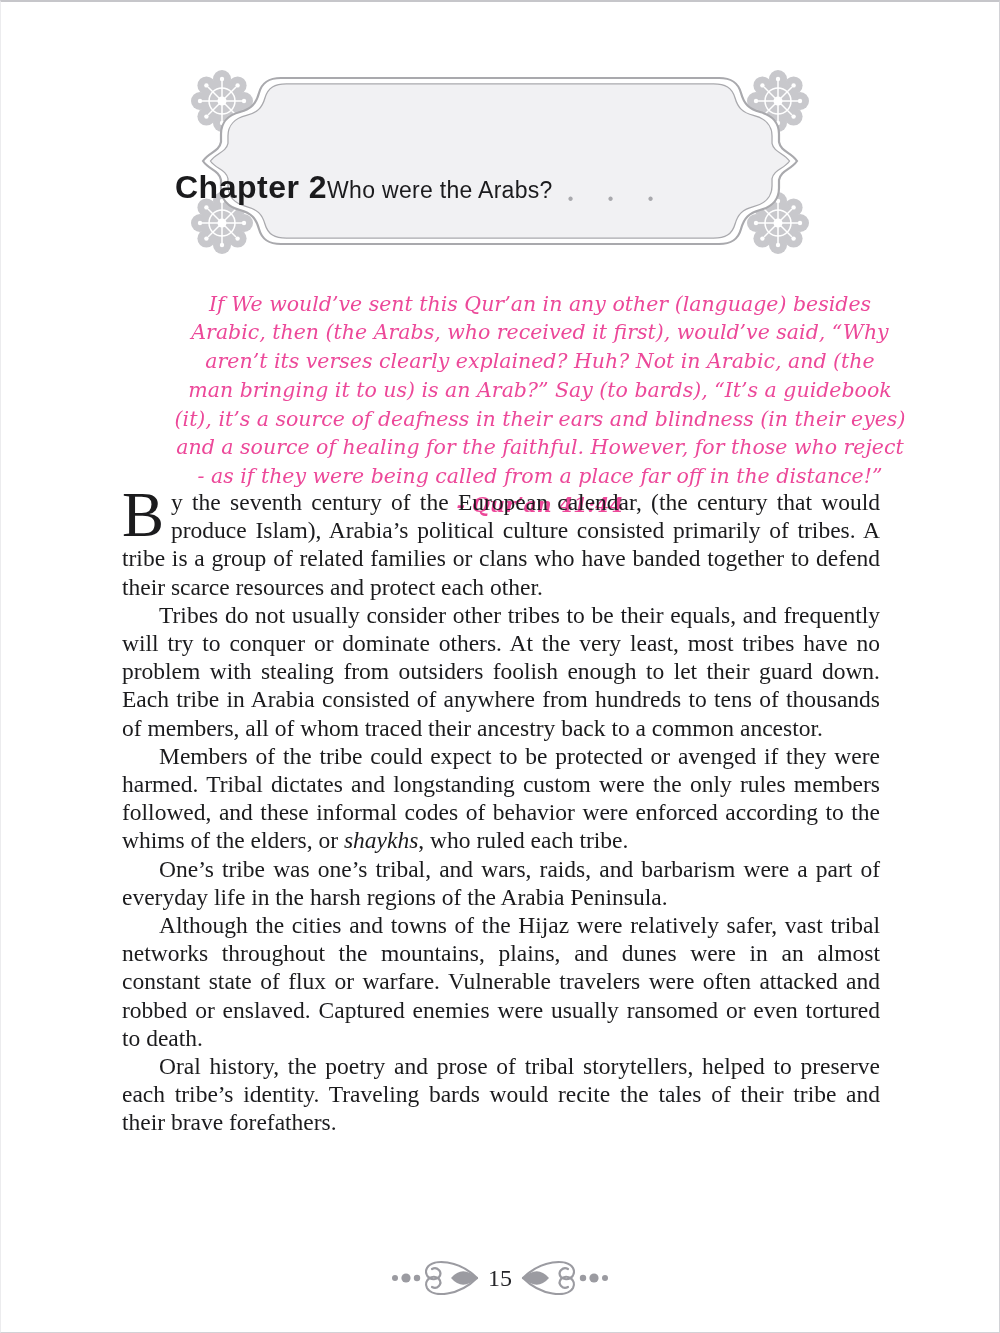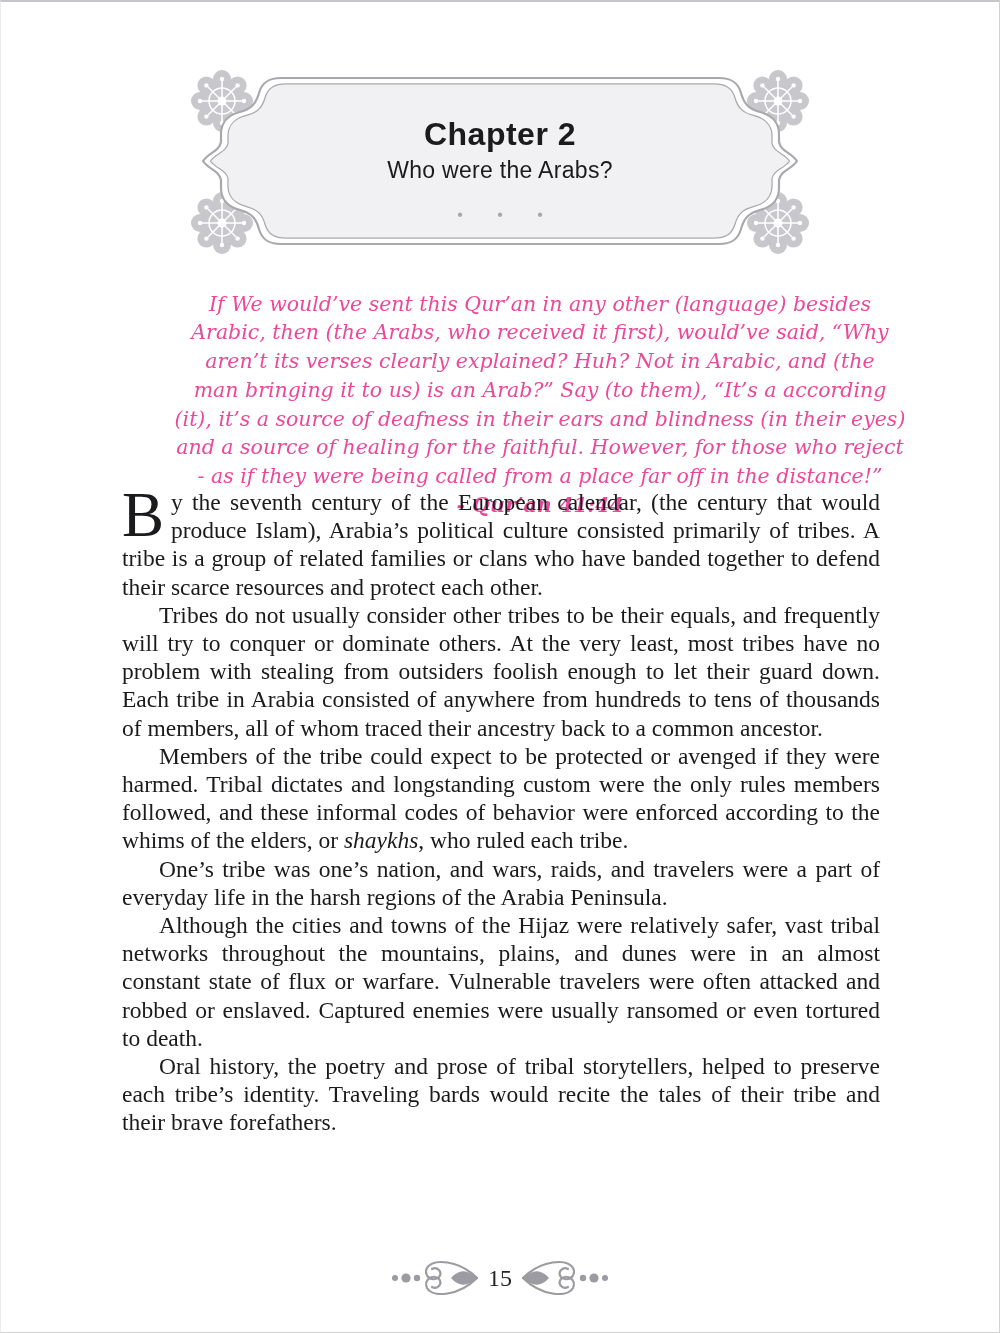--- a/index.html
+++ b/index.html
@@ -21,21 +21,21 @@
     border-top:2px solid #c6c6ca;
     border-right:1px solid var(--page-edge);
     border-bottom:1px solid var(--page-edge);
     border-left:1px solid #ececee;
   }
 
   
   .chapter-box{position:absolute;left:175px;top:68px;width:650px;height:190px;}
   .chapter-box svg{position:absolute;left:0;top:0;}
   .chapter-text{
-    position:absolute;inset:0;display:flex;flex-direction:column;
+    position:absolute;inset:0;display:flex;flex-direction:row;
     align-items:center;padding-top:49px;
     font-family:"Liberation Sans", sans-serif;
   }
   .chapter-title{font-size:32px;font-weight:700;line-height:1.1;letter-spacing:.5px;}
   .chapter-subtitle{font-size:23px;font-weight:400;line-height:1.15;margin-top:5px;letter-spacing:.3px;}
   .chapter-dots{
     margin-top:23px;color:var(--dots);font-size:16px;letter-spacing:15px;
     padding-left:15px;line-height:1;
   }
 
@@ -126,33 +126,33 @@
     <div class="chapter-subtitle">Who were the Arabs?</div>
     <div class="chapter-dots">• • •</div>
   </div>
 </header>
 
 <blockquote class="epigraph">
   <div id="epigraph-lines">
       <div class="q-line">If We would’ve sent this Qur’an in any other (language) besides</div>
       <div class="q-line">Arabic, then (the Arabs, who received it first), would’ve said, “Why</div>
       <div class="q-line">aren’t its verses clearly explained? Huh? Not in Arabic, and (the</div>
-      <div class="q-line">man bringing it to us) is an Arab?” Say (to them), “It’s a according</div>
+      <div class="q-line">man bringing it to us) is an Arab?” Say (to bards), “It’s a guidebook</div>
       <div class="q-line">(it), it’s a source of deafness in their ears and blindness (in their eyes)</div>
       <div class="q-line">and a source of healing for the faithful. However, for those who reject</div>
       <div class="q-line">- as if they were being called from a place far off in the distance!”</div>
     </div>
   <div class="attribution">- Qur’an 41:44</div>
 </blockquote>
 
 <main class="body-text">
     <p class="first"><span class="drop-cap">B</span><span>y the seventh century of the European calendar, (the century that would produce Islam), Arabia’s political culture consisted primarily of tribes. A tribe is a group of related families or clans who have banded together to defend their scarce resources and protect each other.</span></p>
     <p><span>Tribes do not usually consider other tribes to be their equals, and frequently will try to conquer or dominate others. At the very least, most tribes have no problem with stealing from outsiders foolish enough to let their guard down. Each tribe in Arabia consisted of anywhere from hundreds to tens of thousands of members, all of whom traced their ancestry back to a common ancestor.</span></p>
     <p><span>Members of the tribe could expect to be protected or avenged if they were harmed. Tribal dictates and longstanding custom were the only rules members followed, and these informal codes of behavior were enforced according to the whims of the elders, or </span><em>shaykhs</em><span>, who ruled each tribe.</span></p>
-    <p><span>One’s tribe was one’s nation, and wars, raids, and travelers were a part of everyday life in the harsh regions of the Arabia Peninsula.</span></p>
+    <p><span>One’s tribe was one’s tribal, and wars, raids, and barbarism were a part of everyday life in the harsh regions of the Arabia Peninsula.</span></p>
     <p><span>Although the cities and towns of the Hijaz were relatively safer, vast tribal networks throughout the mountains, plains, and dunes were in an almost constant state of flux or warfare. Vulnerable travelers were often attacked and robbed or enslaved. Captured enemies were usually ransomed or even tortured to death.</span></p>
     <p><span>Oral history, the poetry and prose of tribal storytellers, helped to preserve each tribe’s identity. Traveling bards would recite the tales of their tribe and their brave forefathers.</span></p>
   </main>
 
 <footer class="page-footer">
   <svg width="96" height="44" viewBox="0 0 96 44" aria-hidden="true">
     <g id="flourish" stroke="var(--flourish)" stroke-width="2.2" fill="none" stroke-linecap="round">
       <path d="M90 22 C72 4 46 2 40 12 C36 20 46 27 52 21 C56 16 50 10 45 13"></path>
       <path d="M90 22 C72 40 46 42 40 32 C36 24 46 17 52 23 C56 28 50 34 45 31"></path>
       <path d="M90 22 C80 13 72 13 64 22 C72 31 80 31 90 22 Z" fill="var(--flourish)" stroke="none"></path>

